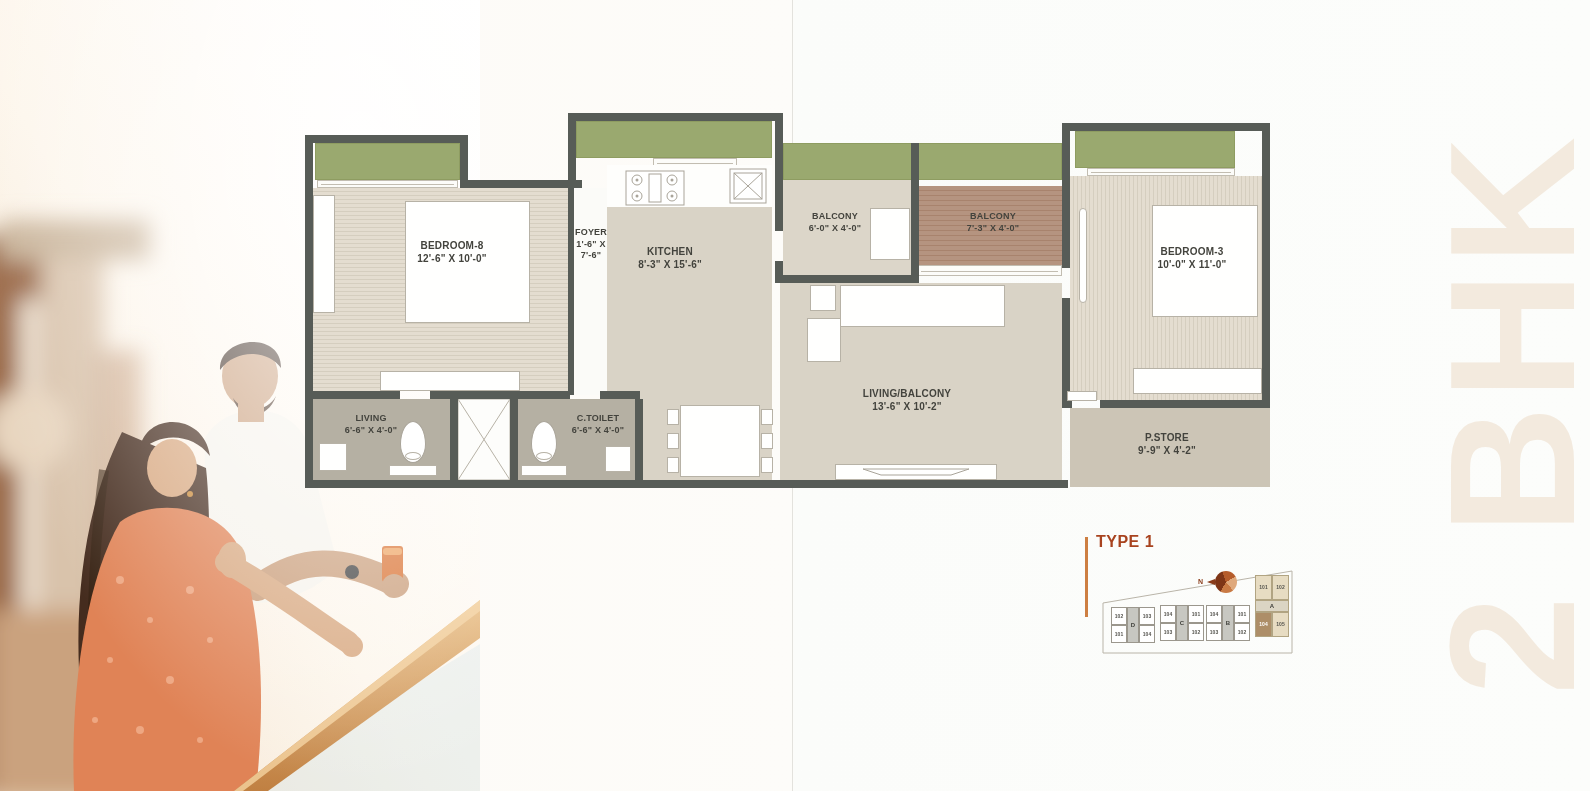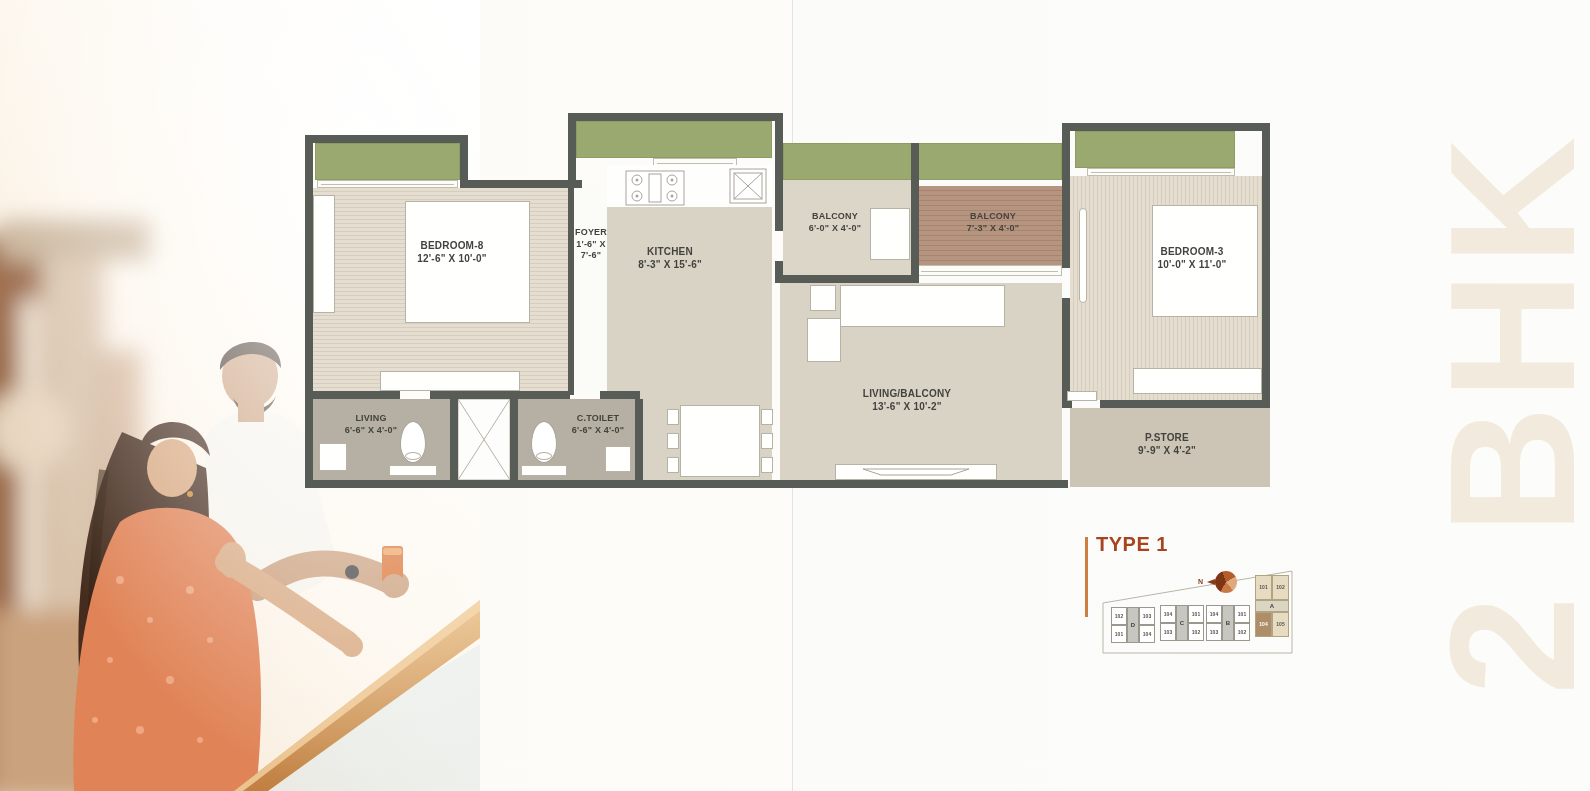--- a/index.html
+++ b/index.html
@@ -31,21 +31,21 @@
   .winbar{position:absolute;background:#fcfcf9;border:1px solid #c2bdb1;box-sizing:border-box;}
   .winbar:after{content:"";position:absolute;left:3px;right:3px;top:50%;height:1px;background:#c2bdb1;}
   .wc{position:absolute;background:#fff;border:1px solid #a9a499;border-radius:50%/55% 55% 45% 45%;box-sizing:border-box;}
   .wc:after{content:"";position:absolute;left:4px;right:4px;bottom:2px;height:6px;border:1px solid #b7b2a6;border-radius:50%;}
   .lab{position:absolute;transform:translate(-50%,-50%);text-align:center;font-weight:700;
        color:#43433d;font-size:10px;line-height:1.3;white-space:nowrap;letter-spacing:.2px;z-index:5;}
   .lab.small{font-size:9px;}
   
   .keyplan{position:absolute;left:1085px;top:533px;width:212px;height:128px;z-index:2;}
   .kp-line{position:absolute;left:0;top:4px;width:3px;height:80px;background:#cd7f42;}
-  .kp-title{position:absolute;left:11px;top:0;font-size:20px;font-weight:800;color:#a8431f;letter-spacing:.5px;}
+  .kp-title{position:absolute;left:11px;top:0;font-size:16px;font-weight:800;color:#a8431f;letter-spacing:.5px;}
   .kblock{position:absolute;display:flex;}
   .kcol{display:flex;flex-direction:column;}
   .kcell{width:16px;height:18px;background:#fff;border:1px solid #9b978d;box-sizing:border-box;
          font-size:5px;line-height:16px;text-align:center;color:#55544e;font-weight:700;}
   .kletter{width:12px;background:#c7c7c1;border:1px solid #9b978d;box-sizing:border-box;
          font-size:6px;font-weight:700;color:#3f3f3a;display:flex;align-items:center;justify-content:center;}
   .kA .kcell{width:17px;height:25px;line-height:23px;background:#e7dcc2;border-color:#b1a482;}
   .kA .kcell.hl{background:#ad8e68;color:#fff;}
   .kA .kletterH{width:34px;height:12px;background:#dbd5c4;border:1px solid #b1a482;box-sizing:border-box;
          font-size:6px;font-weight:700;color:#3f3f3a;display:flex;align-items:center;justify-content:center;}

